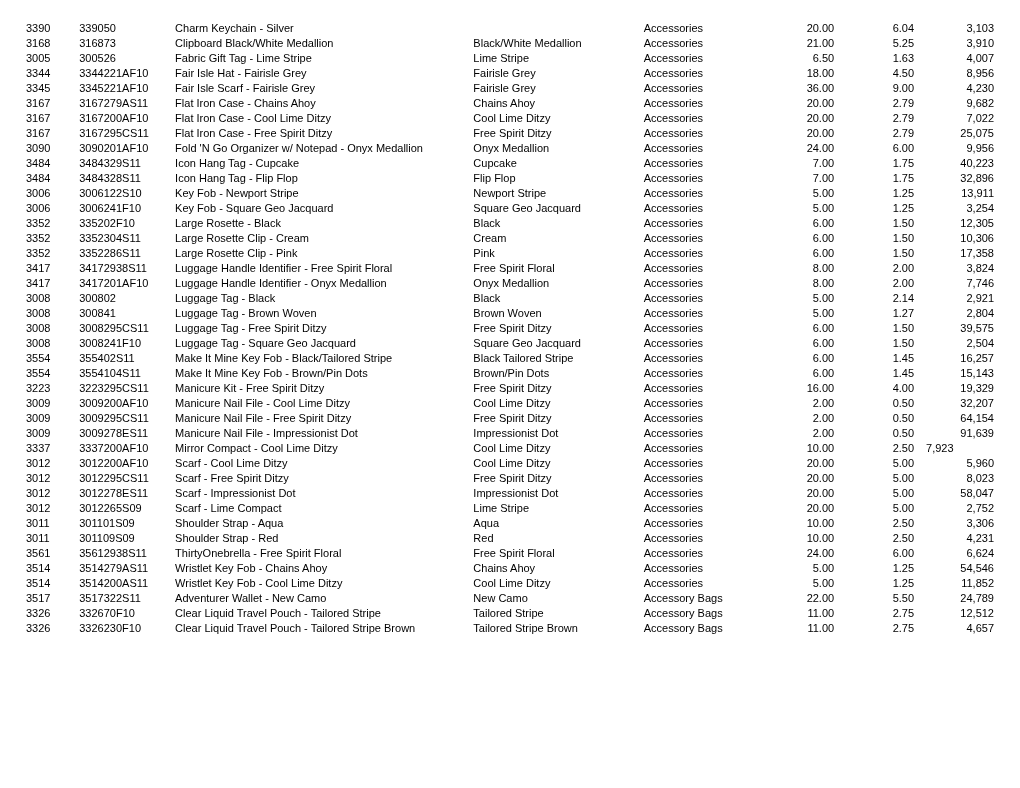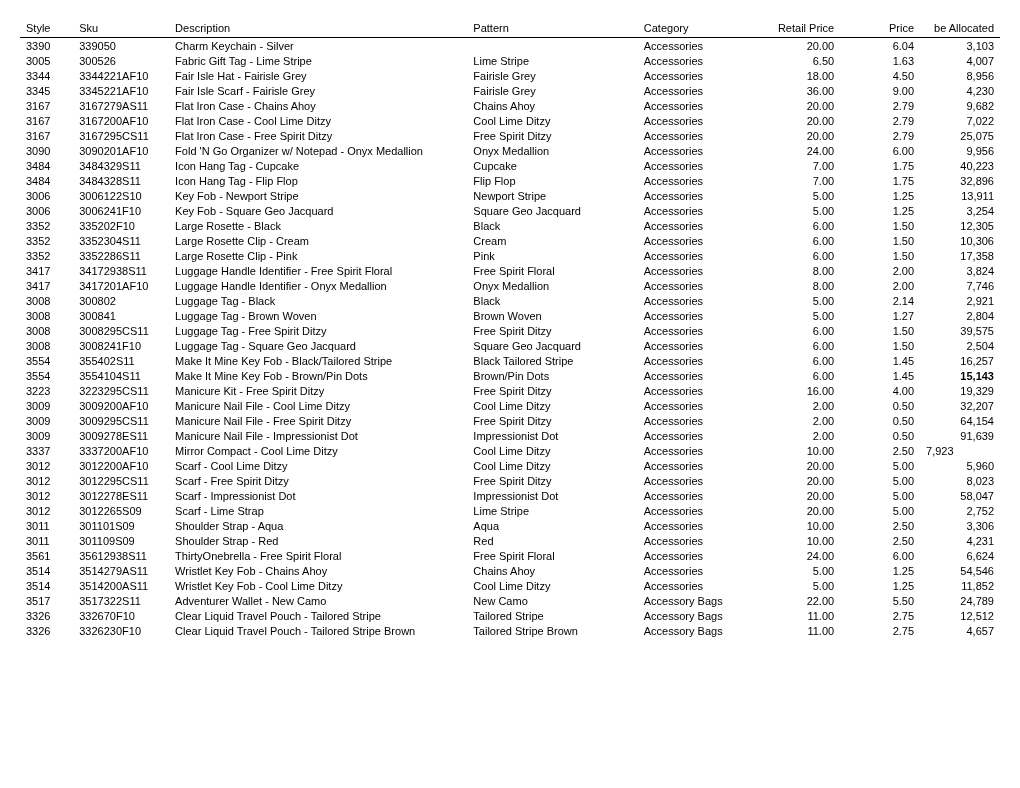--- a/index.html
+++ b/index.html
@@ -50,43 +50,43 @@
     th.col-retail, th.col-wholesale, th.col-avail {
       text-align: right;
     }
   </style>
 </head>
 <body>
 
 <div class="table-container">
   <table>
     <thead>
-      <tr class="header-main">
-        <th class="col-style">Style</th>
-        <th class="col-sku">Sku</th>
-        <th class="col-desc">Description</th>
-        <th class="col-pattern">Pattern</th>
-        <th class="col-cat">Category</th>
-        <th class="col-retail">Retail Price</th>
-        <th class="col-wholesale">Price</th>
-        <th class="col-avail">be Allocated</th>
-      </tr>
     </thead>
     <tbody id="table-body">
     <tr>
           <td class="col-style">3390</td>
           <td class="col-sku">339050</td>
           <td class="col-desc">Charm Keychain - Silver</td>
           <td class="col-pattern"></td>
           <td class="col-cat">Accessories</td>
           <td class="col-retail" style="text-align: right;">20.00</td>
           <td class="col-wholesale" style="text-align: right;">6.04</td>
           <td class="col-avail" style="text-align: right;">3,103</td>
         </tr>
         <tr>
+          <td class="col-style">3168</td>
+          <td class="col-sku">316873</td>
+          <td class="col-desc">Clipboard Black/White Medallion</td>
+          <td class="col-pattern">Black/White Medallion</td>
+          <td class="col-cat">Accessories</td>
+          <td class="col-retail" style="text-align: right;">21.00</td>
+          <td class="col-wholesale" style="text-align: right;">5.25</td>
+          <td class="col-avail" style="text-align: right;">3,910</td>
+        </tr>
+        <tr>
           <td class="col-style">3005</td>
           <td class="col-sku">300526</td>
           <td class="col-desc">Fabric Gift Tag - Lime Stripe</td>
           <td class="col-pattern">Lime Stripe</td>
           <td class="col-cat">Accessories</td>
           <td class="col-retail" style="text-align: right;">6.50</td>
           <td class="col-wholesale" style="text-align: right;">1.63</td>
           <td class="col-avail" style="">4,007</td>
         </tr>
         <tr>
@@ -290,21 +290,21 @@
           <td class="col-avail" style="text-align: right;">16,257</td>
         </tr>
         <tr>
           <td class="col-style">3554</td>
           <td class="col-sku">3554104S11</td>
           <td class="col-desc">Make It Mine Key Fob - Brown/Pin Dots</td>
           <td class="col-pattern">Brown/Pin Dots</td>
           <td class="col-cat">Accessories</td>
           <td class="col-retail" style="text-align: right;">6.00</td>
           <td class="col-wholesale" style="text-align: right;">1.45</td>
-          <td class="col-avail" style="text-align: right; font-weight: bold;">15,143</td>
+          <td class="col-avail" style="text-align: right;">15,143</td>
         </tr>
         <tr>
           <td class="col-style">3223</td>
           <td class="col-sku">3223295CS11</td>
           <td class="col-desc">Manicure Kit - Free Spirit Ditzy</td>
           <td class="col-pattern">Free Spirit Ditzy</td>
           <td class="col-cat">Accessories</td>
           <td class="col-retail" style="text-align: right;">16.00</td>
           <td class="col-wholesale" style="text-align: right;">4.00</td>
           <td class="col-avail" style="text-align: right;">19,329</td>
@@ -375,21 +375,21 @@
           <td class="col-desc">Scarf - Impressionist Dot</td>
           <td class="col-pattern">Impressionist Dot</td>
           <td class="col-cat">Accessories</td>
           <td class="col-retail" style="text-align: right;">20.00</td>
           <td class="col-wholesale" style="text-align: right;">5.00</td>
           <td class="col-avail" style="text-align: right;">58,047</td>
         </tr>
         <tr>
           <td class="col-style">3012</td>
           <td class="col-sku">3012265S09</td>
-          <td class="col-desc">Scarf - Lime Strap</td>
+          <td class="col-desc">Scarf - Lime Compact</td>
           <td class="col-pattern">Lime Stripe</td>
           <td class="col-cat">Accessories</td>
           <td class="col-retail" style="text-align: right;">20.00</td>
           <td class="col-wholesale" style="text-align: right;">5.00</td>
           <td class="col-avail" style="text-align: right;">2,752</td>
         </tr>
         <tr>
           <td class="col-style">3011</td>
           <td class="col-sku">301101S09</td>
           <td class="col-desc">Shoulder Strap - Aqua</td>

